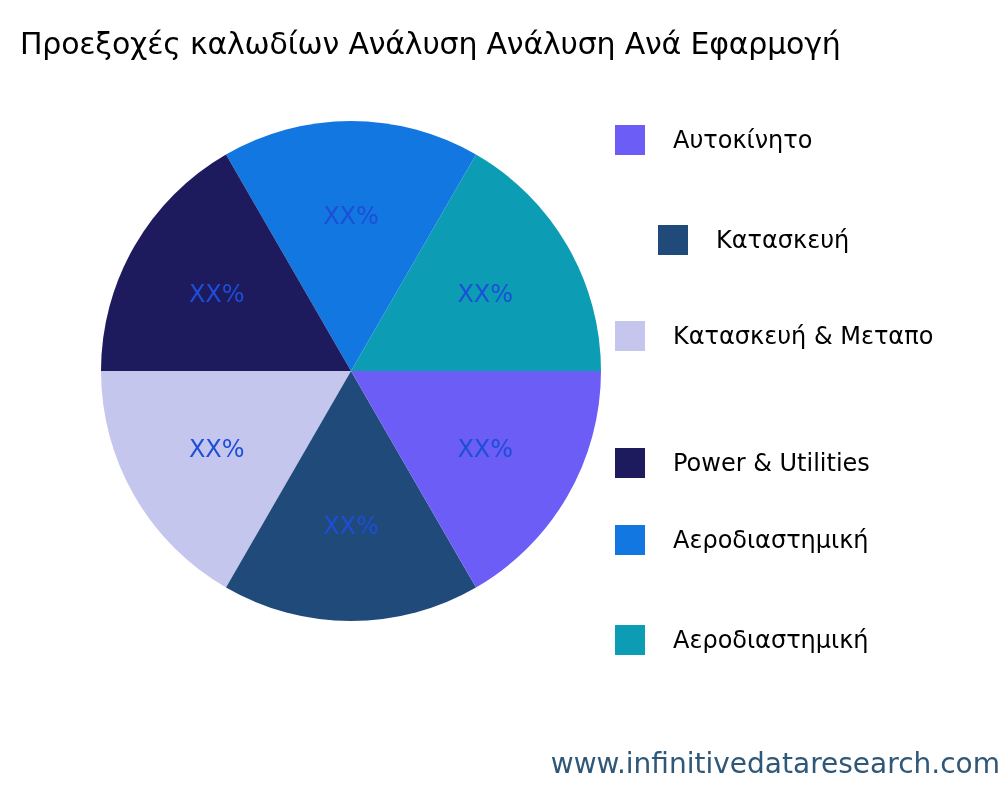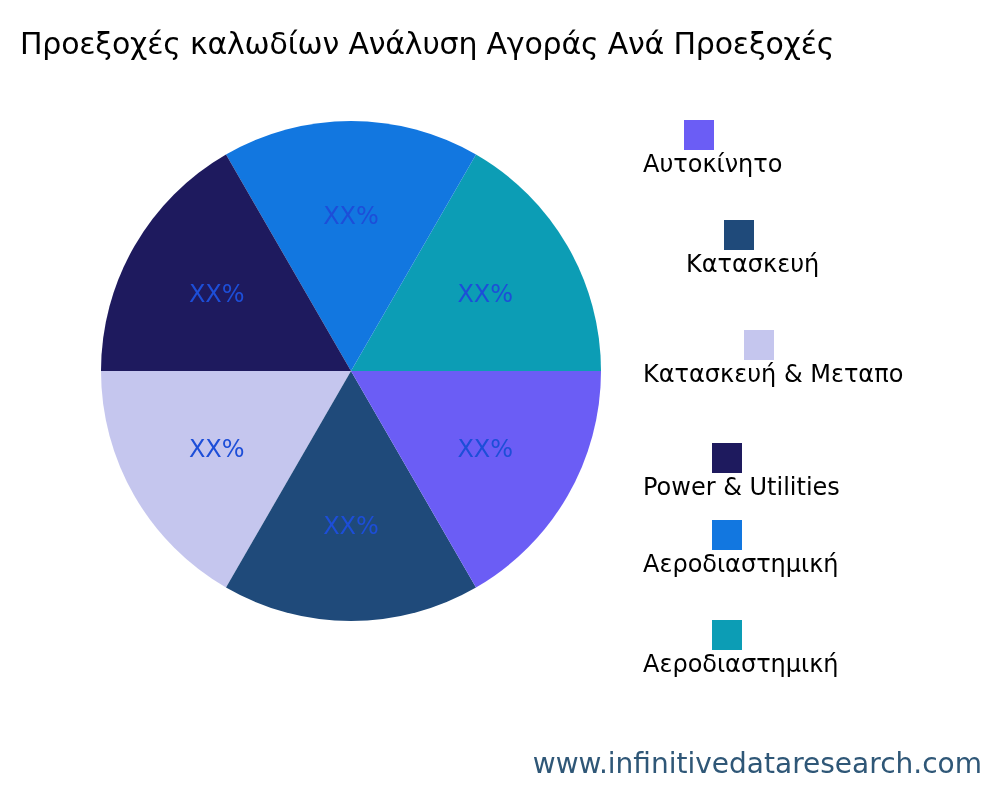--- a/index.html
+++ b/index.html
@@ -61,52 +61,51 @@
     height: 560px;
   }
 
   .legend-item {
     position: absolute;
     left: 0;
     height: 40px;
     display: flex;
     align-items: center;
     white-space: nowrap;
-    flex-direction: column;
   }
 
   .legend-swatch {
     width: 30px;
     height: 30px;
     flex: 0 0 30px;
     display: block;
   }
 
   .legend-label {
     margin-left: 28px;
     font-size: 24px;
     font-weight: 400;
     color: #000000;
     white-space: nowrap;
   }
 
   #footer-url {
     position: absolute;
-    right: 18px;
+    right: 0;
     bottom: 20px;
     font-size: 28px;
     font-weight: 400;
     color: #2F5777;
     white-space: nowrap;
   }
 </style>
 </head>
 <body>
 
-<div id="chart-title">Προεξοχές καλωδίων Ανάλυση Αγοράς Ανά Προεξοχές</div>
+<div id="chart-title">Προεξοχές καλωδίων Ανάλυση Ανάλυση Ανά Εφαρμογή</div>
 
 <div id="pie-figure">
   <svg id="pie-svg" viewBox="0 0 500 500">
     <g id="pie-slices">
         <path d="M 250 250 L 500.000 250.000 A 250 250 0 0 0 375.000 33.494 Z" fill="#0C9DB5" stroke="none" shape-rendering="geometricPrecision"></path>
         <path d="M 250 250 L 375.000 33.494 A 250 250 0 0 0 125.000 33.494 Z" fill="#1277E0" stroke="none" shape-rendering="geometricPrecision"></path>
         <path d="M 250 250 L 125.000 33.494 A 250 250 0 0 0 0.000 250.000 Z" fill="#1E1A5E" stroke="none" shape-rendering="geometricPrecision"></path>
         <path d="M 250 250 L 0.000 250.000 A 250 250 0 0 0 125.000 466.506 Z" fill="#C5C6EE" stroke="none" shape-rendering="geometricPrecision"></path>
         <path d="M 250 250 L 125.000 466.506 A 250 250 0 0 0 375.000 466.506 Z" fill="#1F4A7A" stroke="none" shape-rendering="geometricPrecision"></path>
         <path d="M 250 250 L 375.000 466.506 A 250 250 0 0 0 500.000 250.000 Z" fill="#6B5DF5" stroke="none" shape-rendering="geometricPrecision"></path>
@@ -124,21 +123,21 @@
 
 <div id="legend">
     <div class="legend-item" style="top: 0px;">
       <span class="legend-swatch" style="background: rgb(107, 93, 245);"></span>
       <span class="legend-label">Αυτοκίνητο</span>
     </div>
     <div class="legend-item" style="top: 100px; padding-left: 43px;">
       <span class="legend-swatch" style="background: rgb(31, 74, 122);"></span>
       <span class="legend-label">Κατασκευή</span>
     </div>
-    <div class="legend-item" style="top: 210px;">
+    <div class="legend-item" style="top: 196px;">
       <span class="legend-swatch" style="background: rgb(197, 198, 238);"></span>
       <span class="legend-label">Κατασκευή &amp; Μεταπο</span>
     </div>
     <div class="legend-item" style="top: 300px; margin-top: 23px;">
       <span class="legend-swatch" style="background: rgb(30, 26, 94);"></span>
       <span class="legend-label">Power &amp; Utilities</span>
     </div>
     <div class="legend-item" style="top: 400px;">
       <span class="legend-swatch" style="background: rgb(18, 119, 224);"></span>
       <span class="legend-label">Αεροδιαστημική</span>

